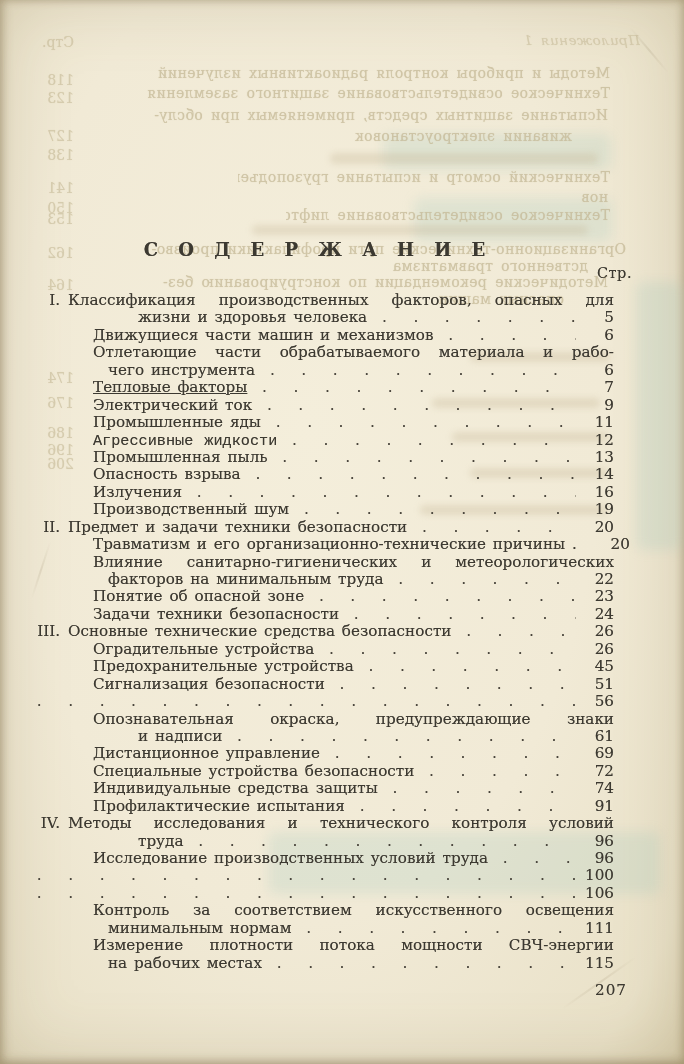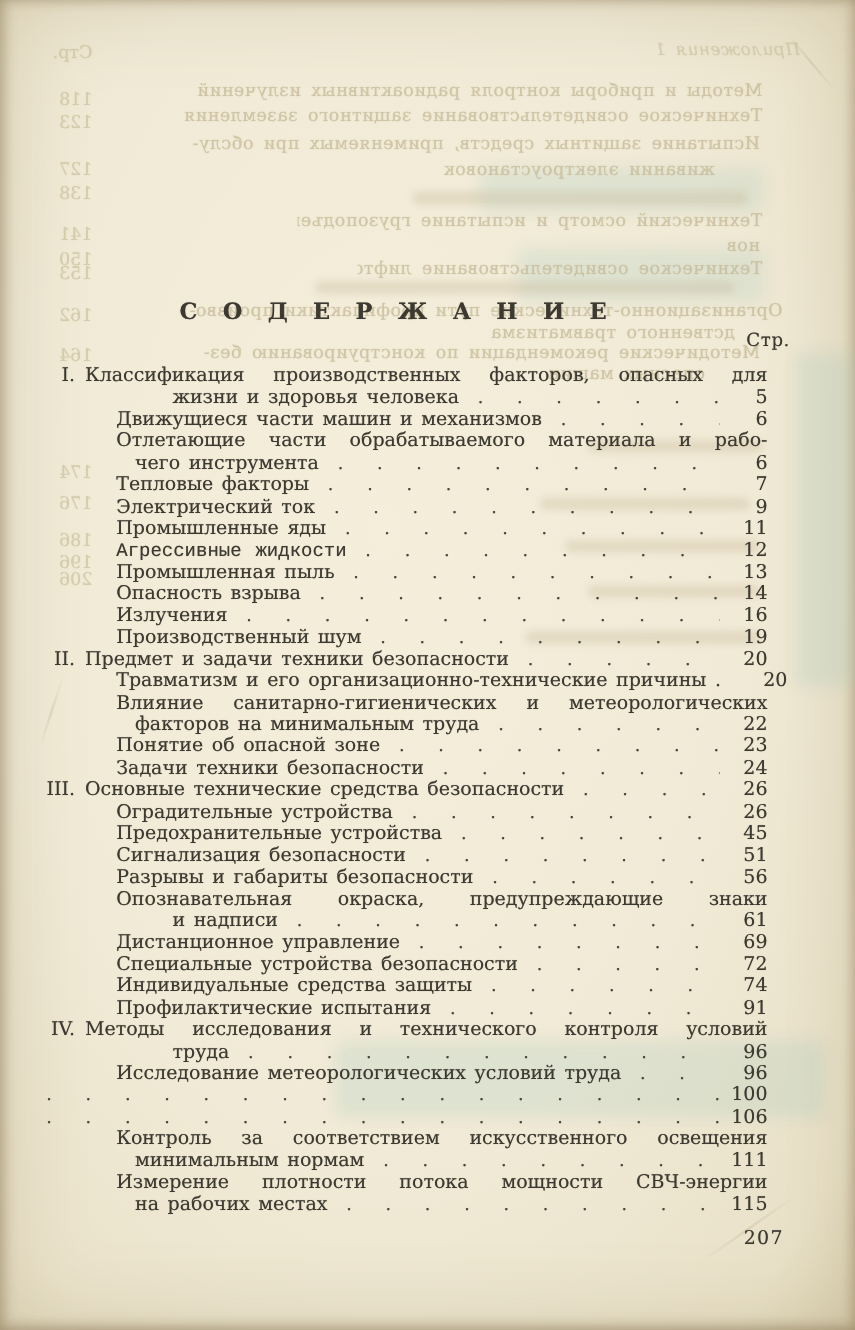--- a/index.html
+++ b/index.html
@@ -127,21 +127,21 @@
       </div>
       <div class="row ink wide">
         <div class="txt fill" style="padding-left: 71px;">Отлетающие части обрабатываемого материала и рабо-</div>
       </div>
       <div class="row ink">
         <div class="txt" style="padding-left: 86px;">чего инструмента</div>
         <div class="leader">........................................</div>
         <div class="pg">6</div>
       </div>
       <div class="row ink">
-        <div class="txt" style="padding-left: 71px;">Тепловые факторы</div>
+        <div class="txt" style="padding-left: 71px; text-decoration: underline;">Тепловые факторы</div>
         <div class="leader">........................................</div>
         <div class="pg">7</div>
       </div>
       <div class="row ink">
         <div class="txt" style="padding-left: 71px;">Электрический ток</div>
         <div class="leader">........................................</div>
         <div class="pg">9</div>
       </div>
       <div class="row ink">
         <div class="txt" style="padding-left: 71px;">Промышленные яды</div>
@@ -219,21 +219,20 @@
         <div class="txt" style="padding-left: 71px;">Предохранительные устройства</div>
         <div class="leader">........................................</div>
         <div class="pg">45</div>
       </div>
       <div class="row ink">
         <div class="txt" style="padding-left: 71px;">Сигнализация безопасности</div>
         <div class="leader">........................................</div>
         <div class="pg">51</div>
       </div>
       <div class="row ink">
-        <div class="txt" style="padding-left: 71px;">Разрывы и габариты безопасности</div>
         <div class="leader">........................................</div>
         <div class="pg">56</div>
       </div>
       <div class="row ink wide">
         <div class="txt fill" style="padding-left: 71px;">Опознавательная окраска, предупреждающие знаки</div>
       </div>
       <div class="row ink ind1">
         <div class="txt" style="padding-left: 58px;">и надписи</div>
         <div class="leader">........................................</div>
         <div class="pg">61</div>
@@ -262,21 +261,21 @@
         <div class="roman">IV.</div>
         <div class="rgap"></div>
         <div class="txt fill">Методы исследования и технического контроля условий</div>
       </div>
       <div class="row ink ind1">
         <div class="txt" style="padding-left: 58px;">труда</div>
         <div class="leader">........................................</div>
         <div class="pg">96</div>
       </div>
       <div class="row ink">
-        <div class="txt" style="padding-left: 71px;">Исследование метеорологических условий труда</div>
+        <div class="txt" style="padding-left: 71px;">Исследование производственных условий труда</div>
         <div class="leader">........................................</div>
         <div class="pg">96</div>
       </div>
       <div class="row ink">
         <div class="leader">........................................</div>
         <div class="pg">100</div>
       </div>
       <div class="row ink">
         <div class="leader">........................................</div>
         <div class="pg">106</div>

